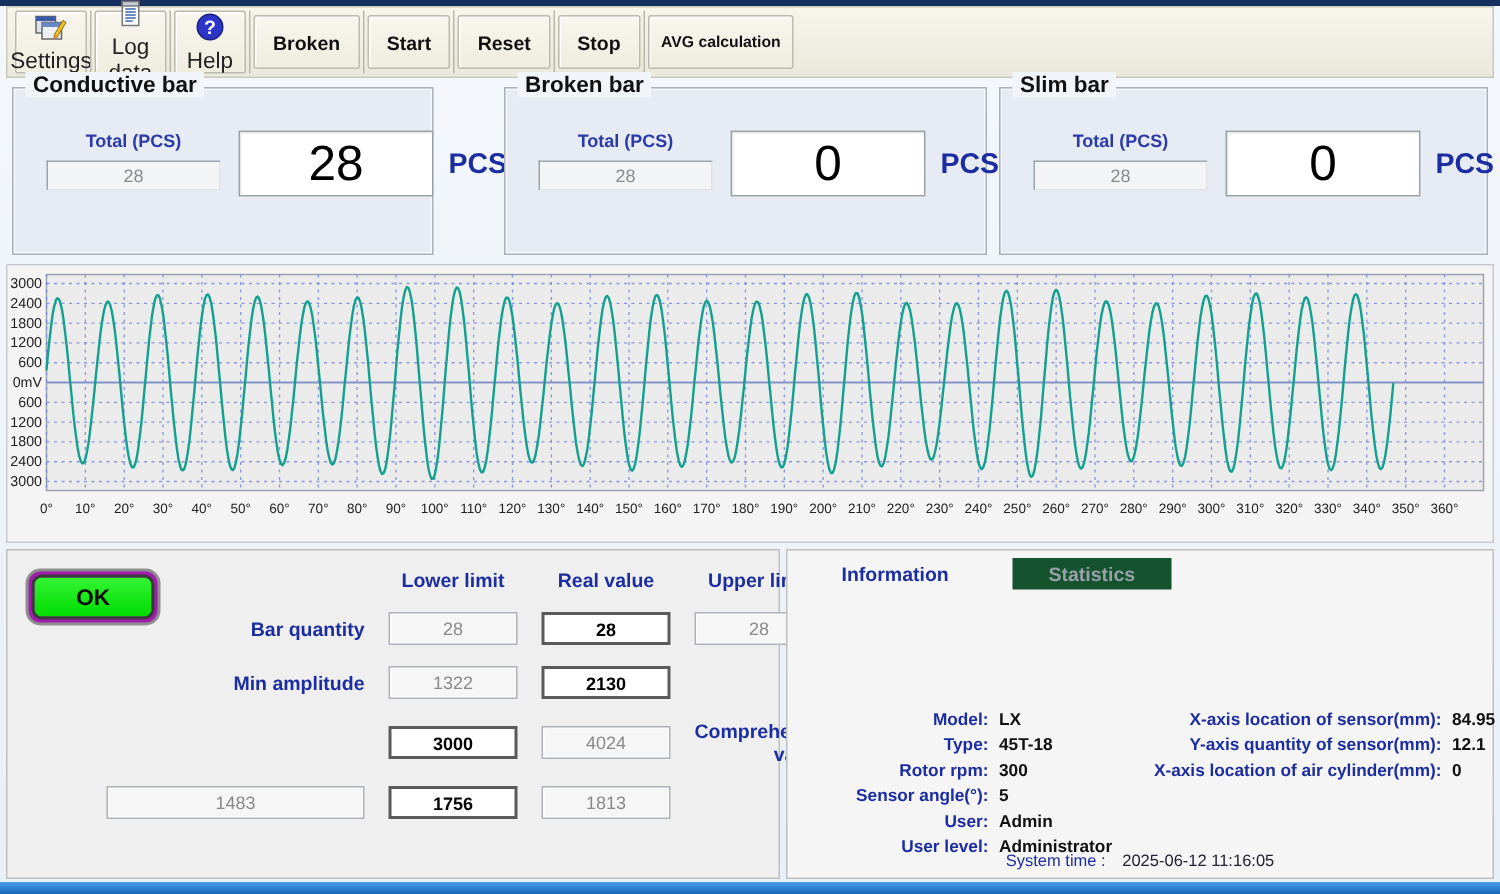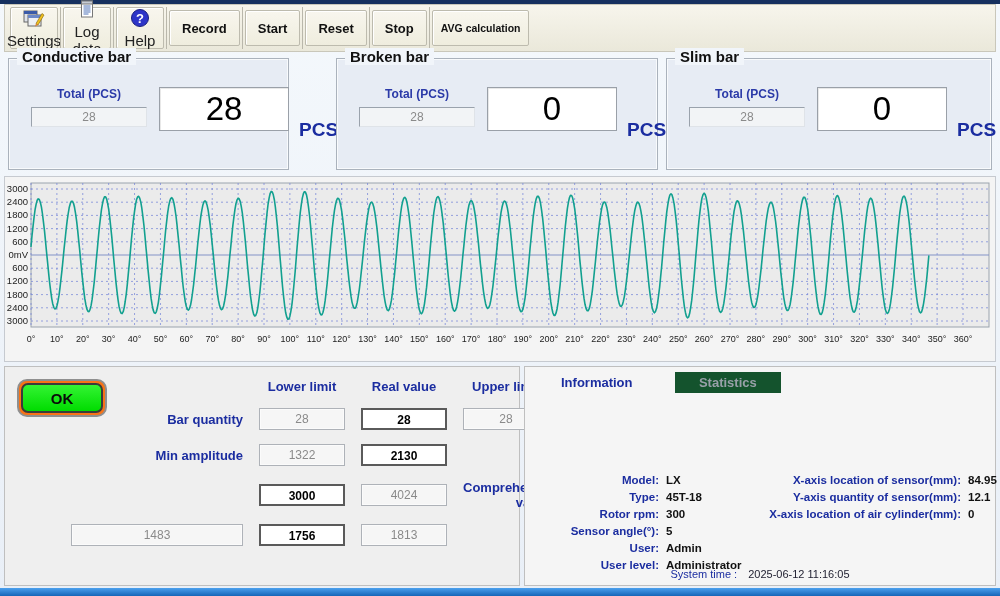--- a/index.html
+++ b/index.html
@@ -18,28 +18,28 @@
   .tb-icon-btn .lbl { font-size:15px; color:#222; }
   .tb-text-btn { height:36px; padding:0 12px; font-size:13px; font-weight:bold; color:#111; }
   .tb-text-btn.small { font-size:10.5px; padding:0 8px; }
 
   
   .gbox { position:absolute; top:58px; height:112px; background:#e7ecf4; border:1px solid #aab2bc; box-shadow:inset 0 0 0 1px #f8fafc; }
   .gbox .legend { position:absolute; top:-11px; left:8px; background:#f1f5fa; padding:0 5px; font-size:15px; font-weight:bold; color:#111; }
   .total-label { position:absolute; left:22px; top:28px; width:116px; text-align:center; color:#2b3aa8; font-weight:bold; font-size:12px; }
   .total-input { position:absolute; left:22px; top:48px; width:116px; height:20px; background:#f2f4f6; border:1px solid #9aa2ac; border-bottom-color:#dfe3e8; border-right-color:#dfe3e8; text-align:center; font-size:12px; color:#8a8a8a; line-height:18px; }
   .big-box { position:absolute; left:150px; top:28px; width:130px; height:44px; background:#ffffff; border:1px solid #9aa0a8; box-shadow:inset 1px 1px 0 #e8e8e8; text-align:center; font-size:33px; color:#000; line-height:42px; }
-  .unit { position:absolute; left:290px; top:40px; font-size:19px; font-weight:bold; color:#1b2da0;margin-top:20px; }
+  .unit { position:absolute; left:290px; top:40px; font-size:19px; font-weight:bold; color:#1b2da0; }
 
   
   .chart-panel { position:absolute; left:4px; top:176px; width:992px; height:186px; background:#f4f4f4; border:1px solid #c6cad0; }
 
   
   .limits-panel { position:absolute; left:4px; top:366px; width:516px; height:220px; background:#efefef; border:1px solid #bfbfbf; }
-  .ok-wrap { position:absolute; left:12px; top:12px; border:2px solid #8f8f8f; border-radius:10px; padding:2px; background:#f97316; }
+  .ok-wrap { position:absolute; left:12px; top:12px; border:2px solid #8f8f8f; border-radius:10px; padding:2px; background:#a21caf; }
   .ok-btn { width:82px; height:30px; background:linear-gradient(180deg,#33f433,#00dc00); border:2px solid #3a3a3a; border-radius:7px; color:#0a0a0a; font-size:15px; font-weight:bold; display:flex; align-items:center; justify-content:center; }
   .limits-grid { position:absolute; left:66px; top:12px; display:grid; grid-template-columns:172px 86px 86px 86px; column-gap:16px; row-gap:14px; align-items:center; }
   .col-head { text-align:center; color:#1b2da0; font-weight:bold; font-size:13px; }
   .row-label { text-align:right; color:#1b2da0; font-weight:bold; font-size:13px; }
   .cell { height:22px; text-align:center; font-size:12px; line-height:20px; }
   .cell.limit { border:1px solid #aeb2b8; box-shadow:inset 0 0 0 1px #fbfbfb; background:#f6f6f6; color:#8a8a8a; }
   .cell.real { border:2px solid #5a5a5a; background:#ffffff; color:#000; font-weight:bold; }
   .cell.none { border:none; background:transparent; }
 
   
@@ -100,21 +100,21 @@
     <button class="tb-btn tb-icon-btn">
       <span>
         <svg width="20" height="20" viewBox="0 0 20 20">
           <circle cx="10" cy="10" r="8.5" fill="#2d35c8" stroke="#1a2080"></circle>
           <text x="10" y="14.5" text-anchor="middle" font-family="Liberation Sans, sans-serif" font-size="13" font-weight="bold" fill="#ffffff">?</text>
         </svg>
       </span>
       <span class="lbl">Help</span>
     </button>
     <div class="tb-sep"></div>
-    <button class="tb-btn tb-text-btn">Record</button>
+    <button class="tb-btn tb-text-btn">Broken</button>
     <div class="tb-sep"></div>
     <button class="tb-btn tb-text-btn">Start</button>
     <div class="tb-sep"></div>
     <button class="tb-btn tb-text-btn">Reset</button>
     <div class="tb-sep"></div>
     <button class="tb-btn tb-text-btn">Stop</button>
     <div class="tb-sep"></div>
     <button class="tb-btn tb-text-btn small">AVG calculation</button>
   </div>
 

